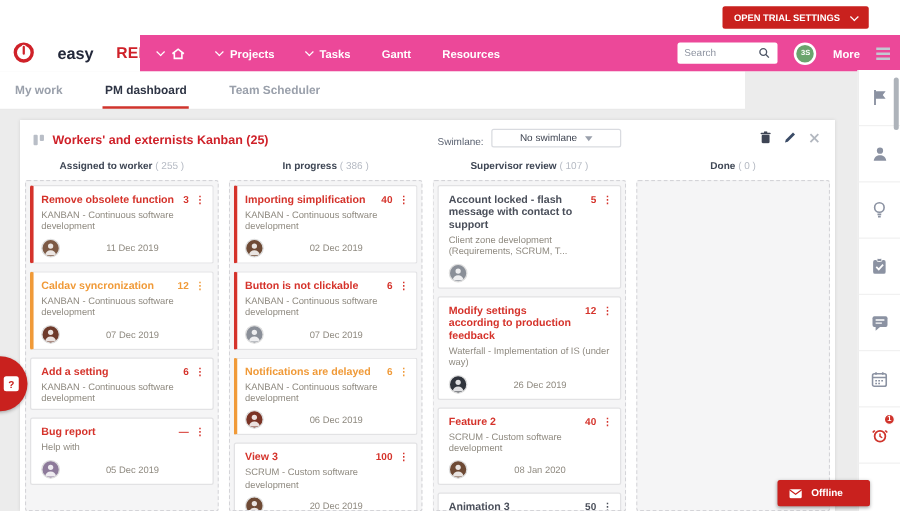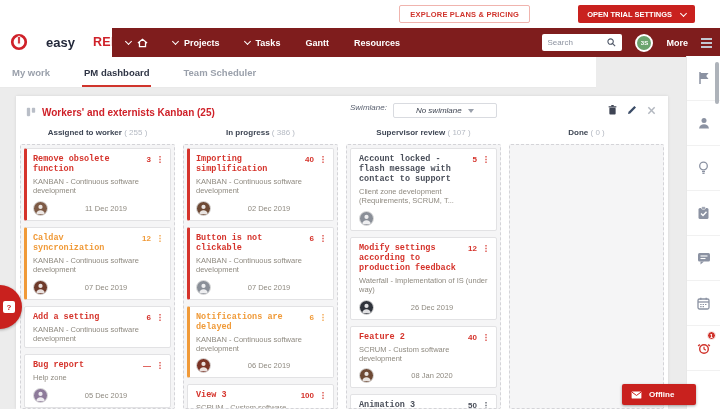--- a/index.html
+++ b/index.html
@@ -14,21 +14,21 @@
   .btn-trial { background:#c9211e; color:#fff; font-size:7.5px; font-weight:bold; padding:0 9px; height:18px;
                display:flex; align-items:center; gap:9px; border-radius:2px; cursor:pointer;margin-left:40px; }
   .chev { width:5px; height:5px; border-right:1.5px solid #fff; border-bottom:1.5px solid #fff;
           display:inline-block; transform:rotate(45deg); margin-top:-2px; }
 
   
   .navrow { position:absolute; top:28px; left:0; width:720px; height:29px; background:#fff; z-index:5; }
   .logo { position:absolute; left:10px; top:5px; display:flex; align-items:center; gap:18px; }
   .logo-easy { font-weight:bold; color:#23283a; font-size:13px; }
   .logo-redmine { font-weight:bold; color:#cf2129; font-size:12.5px; letter-spacing:.3px; }
-  .navbar { position:absolute; left:112px; top:0; right:0; height:29px; background:#7f1d1d;
+  .navbar { position:absolute; left:112px; top:0; right:0; height:29px; background:#ec4899;
             display:flex; align-items:center; color:#fff; }
   .nav-items { display:flex; align-items:center; gap:25px; padding-left:14px; font-size:9px; font-weight:bold; }
   .nav-item { display:flex; align-items:center; gap:6px; cursor:pointer; white-space:nowrap; }
   .nav-right { margin-left:auto; display:flex; align-items:center; gap:13px; padding-right:8px; }
   .search { width:80px; height:17px; background:#fff; border-radius:2px; display:flex; align-items:center; padding:0 5px; }
   .search input { border:none; outline:none; width:60px; font-size:8px; color:#3f4552; font-family:"Liberation Sans",sans-serif; }
   .search input::placeholder { color:#8d93a0; }
   .avatar-green { width:18px; height:18px; border-radius:50%; background:#6ba46e; border:2px solid #fff;
                   color:#fff; font-size:6px; font-weight:bold; display:flex; align-items:center; justify-content:center; cursor:pointer; }
   .more { font-size:9px; font-weight:bold; cursor:pointer; }
@@ -42,41 +42,41 @@
          display:flex; align-items:center; cursor:pointer; }
   .tab.active { color:#2f3545; }
   .tab.active::after { content:""; position:absolute; left:-2px; right:-2px; bottom:0; height:2px; background:#d0342c; }
 
   
   .content { position:absolute; top:88px; left:0; width:640px; height:321px; background:#ececec; }
   .panel { position:absolute; left:16px; top:8px; width:652px; height:313px; background:#fff;
            box-shadow:0 0 3px rgba(0,0,0,.10); }
   .panel-header { position:relative; height:32px; display:flex; align-items:center; padding-left:10px; }
   .panel-title { color:#cf2129; font-weight:bold; font-size:10px; margin-left:6px; }
-  .swimlane { position:absolute; left:334px; top:7px; display:flex; align-items:flex-start; gap:6px;
-              font-size:8px; color:#5a6170;font-style:italic; }
+  .swimlane { position:absolute; left:334px; top:7px; display:flex; align-items:flex-end; gap:6px;
+              font-size:8px; color:#5a6170; }
   .swimlane-select { border:1px solid #d9dbe0; border-radius:2px; background:#fff; padding:2px 22px;
                      font-size:8px; color:#3f4552; display:flex; gap:6px; align-items:center; cursor:pointer; }
   .caret-down { width:0; height:0; border-left:3px solid transparent; border-right:3px solid transparent;
                 border-top:4px solid #9aa0ab; }
   .panel-actions { position:absolute; right:12px; top:9px; display:flex; gap:10px; align-items:center; }
   .panel-actions > span { cursor:pointer; display:flex; }
 
   
   .board { position:absolute; left:4px; right:4px; top:32px; bottom:0; display:flex; gap:8px; }
   .column { width:156px; display:flex; flex-direction:column; }
   .col-header { height:16px; text-align:center; font-size:8px; font-weight:bold; color:#3e4654; white-space:nowrap; }
   .col-count { color:#b5bac3; font-weight:normal; }
   .col-track { flex:1; border:1px dashed #d4d4d8; background:#f5f5f6; border-radius:2px; padding:3px; overflow:hidden; }
 
   .card { position:relative; background:#fff; border:1px solid #e2e2e4; border-radius:2px;
           padding:5px 6px 4px 8px; margin-bottom:6px; cursor:pointer; }
   .card.striped { border-left:3px solid var(--stripe); padding-left:6px; }
   .card-top { display:flex; align-items:flex-start; }
-  .card-title { flex:1; font-size:8.5px; font-weight:bold; color:var(--accent); line-height:1.18; padding-right:4px;font-family:Liberation Mono, monospace; }
+  .card-title { flex:1; font-size:8.5px; font-weight:bold; color:var(--accent); line-height:1.18; padding-right:4px; }
   .card-value { font-size:8px; font-weight:bold; color:var(--value); margin-right:5px; margin-top:1px; }
   .kebab { font-size:8px; color:var(--value); font-weight:bold; margin-top:1px; cursor:pointer; }
   .card-sub { font-size:7.5px; color:#8f8a80; margin-top:3px; line-height:1.25; }
   .card-foot { display:flex; align-items:center; margin-top:5px; height:15px; }
   .card-avatar { width:15px; height:15px; border-radius:50%; overflow:hidden; flex:none;
                  border:1px solid #dedede; display:flex; align-items:flex-end; justify-content:center; }
   .card-date { flex:1; text-align:center; font-size:7.5px; color:#8f8a80; }
 
   
   .sidebar { position:absolute; right:0; top:56px; width:34px; height:353px; background:#fff;
@@ -96,21 +96,20 @@
   .float-help .sq { position:absolute; right:7px; top:16px; width:12px; height:12px; background:#fff; border-radius:2px;
                     color:#c9211e; font-size:8px; font-weight:bold; display:flex; align-items:center; justify-content:center; }
   .scroll-thumb { position:absolute; right:1px; top:62px; width:4px; height:42px; background:#aeb3ba;
                   border-radius:2px; z-index:11; cursor:pointer; }
 </style>
 </head>
 <body>
 
 <div class="topbar">
   <div class="top-buttons">
-    <div class="btn-explore">EXPLORE PLANS &amp; PRICING</div>
     <div class="btn-trial">
       <span>OPEN TRIAL SETTINGS</span>
       <span class="chev"></span>
     </div>
   </div>
 </div>
 
 <div class="navrow">
   <div class="logo">
     <svg width="18" height="18" viewBox="0 0 20 20">
@@ -254,21 +253,21 @@
     </div>
     <div class="card-sub">KANBAN - Continuous software development</div>
   </div>
 
   <div class="card" style="--accent: #d5332b; --value: #d5332b;">
     <div class="card-top">
       <span class="card-title">Bug report</span>
       <span class="card-value">—</span>
       <span class="kebab">⋮</span>
     </div>
-    <div class="card-sub">Help zone</div>
+    <div class="card-sub">Help with</div>
     <div class="card-foot">
       <span class="card-avatar" style="background: rgb(141, 122, 154);">
         <svg width="13" height="13" viewBox="0 0 16 16">
           <circle cx="8" cy="6" r="2.6" fill="#ffffff" opacity=".85"></circle>
           <path d="M2.5 15 c.6-3.2 2.8-4.8 5.5-4.8 s4.9 1.6 5.5 4.8 Z" fill="#ffffff" opacity=".85"></path>
         </svg>
       </span>
       <span class="card-date">05 Dec 2019</span>
     </div>
   </div>

